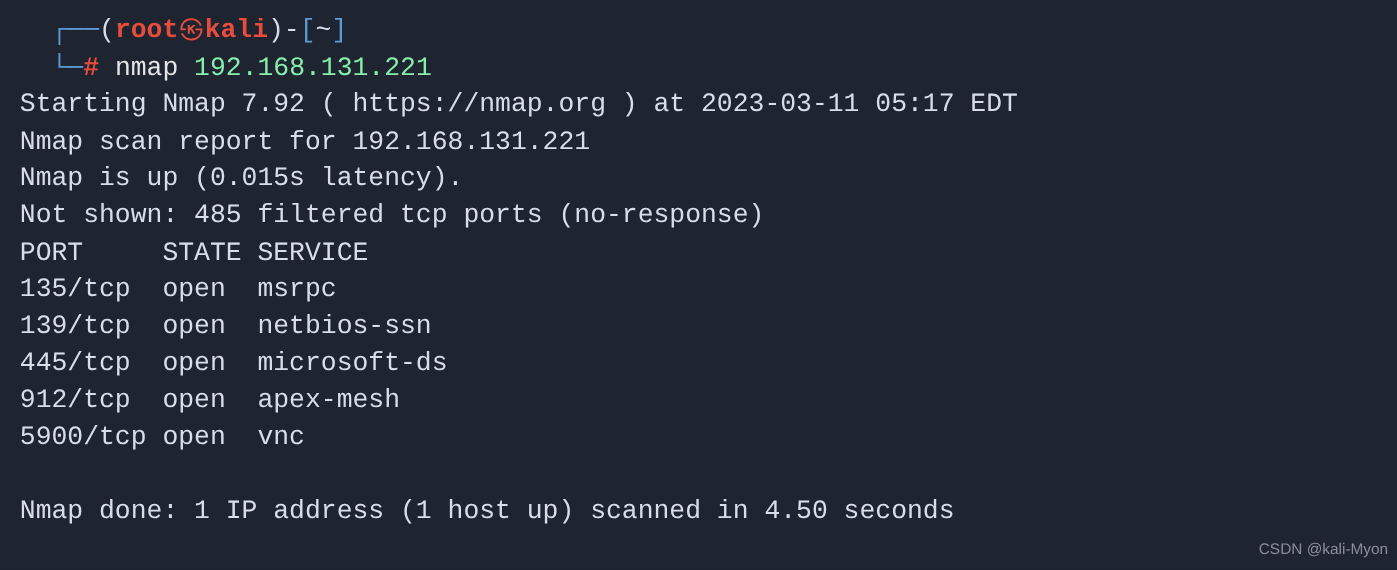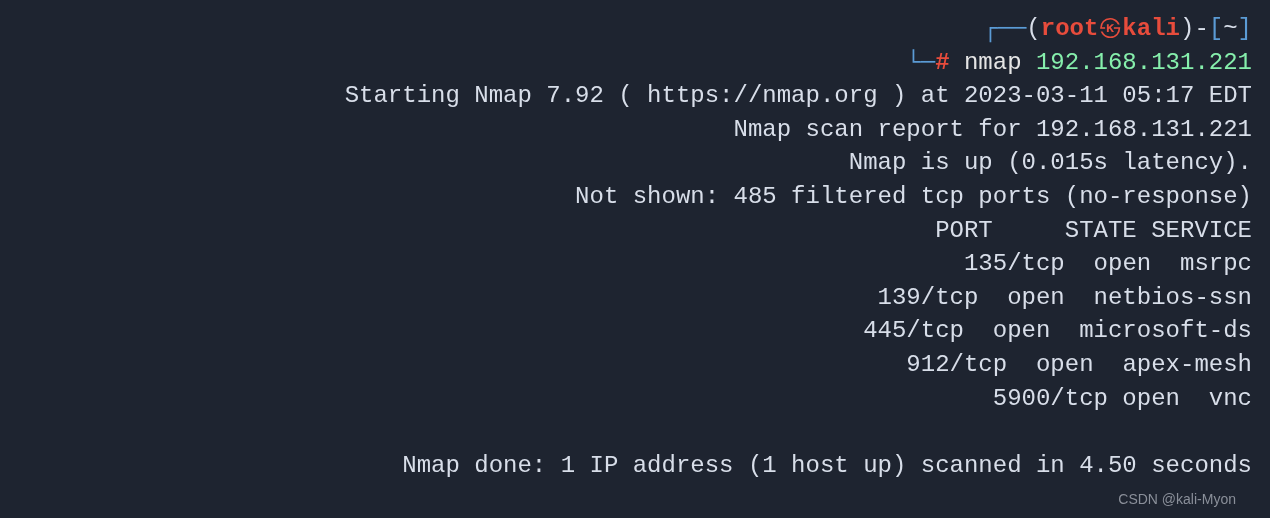--- a/index.html
+++ b/index.html
@@ -1,19 +1,18 @@
 <!DOCTYPE html>
 <html><head>
   <meta charset="utf-8">
   <style>
     * {
       margin: 0;
       padding: 0;
       box-sizing: border-box;
-      text-align: right;
     }
     body {
       background-color: #1e2430;
       font-family: 'Courier New', monospace;
       font-size: 24px;
       color: #d8dee9;
       padding: 12px 18px;
       width: 1270px;
       height: 518px;
       overflow: hidden;
@@ -38,21 +37,21 @@
     .hash-red { color: #e74c3c; font-weight: bold; }
     .cmd-blue { color: #e5e5e5; }
     .arg { color: #86efac; }
     .output-line {
       white-space: pre;
       color: #d8dee9;
     }
     .watermark {
       position: absolute;
       bottom: 8px;
-      right: 34px;
+      right: 8px;
       font-size: 14px;
       color: #8a8f99;
       font-family: sans-serif;
       font-weight: normal;
       margin-left: 12px;
     }
   </style>
 </head>
 <body>
 

